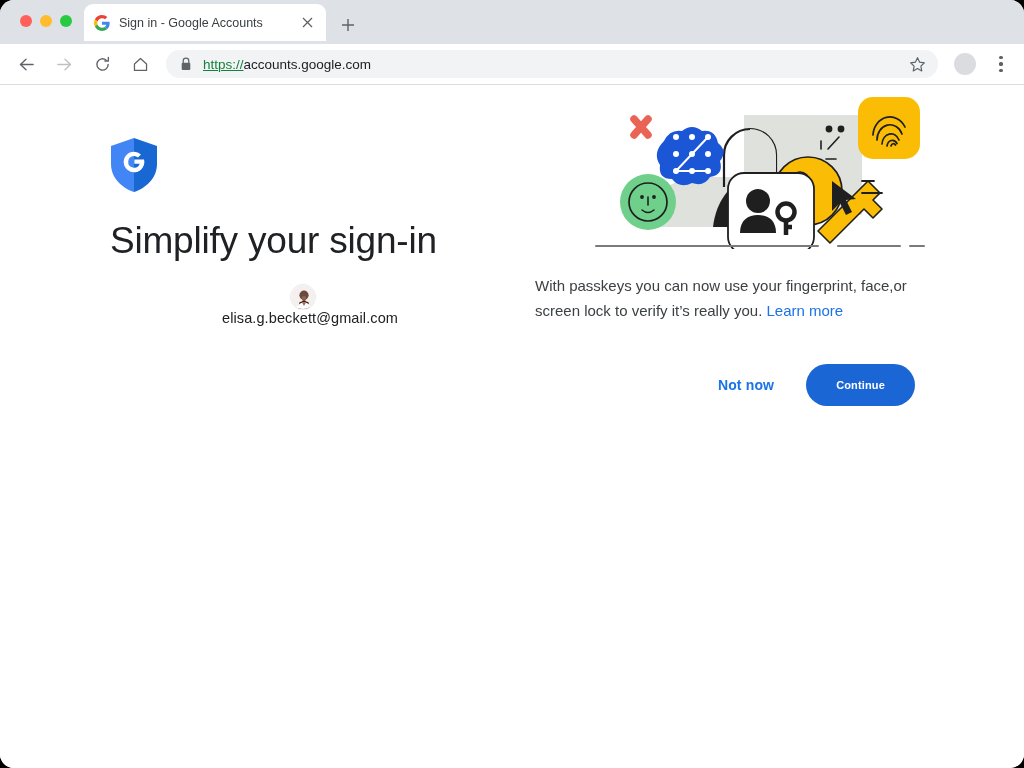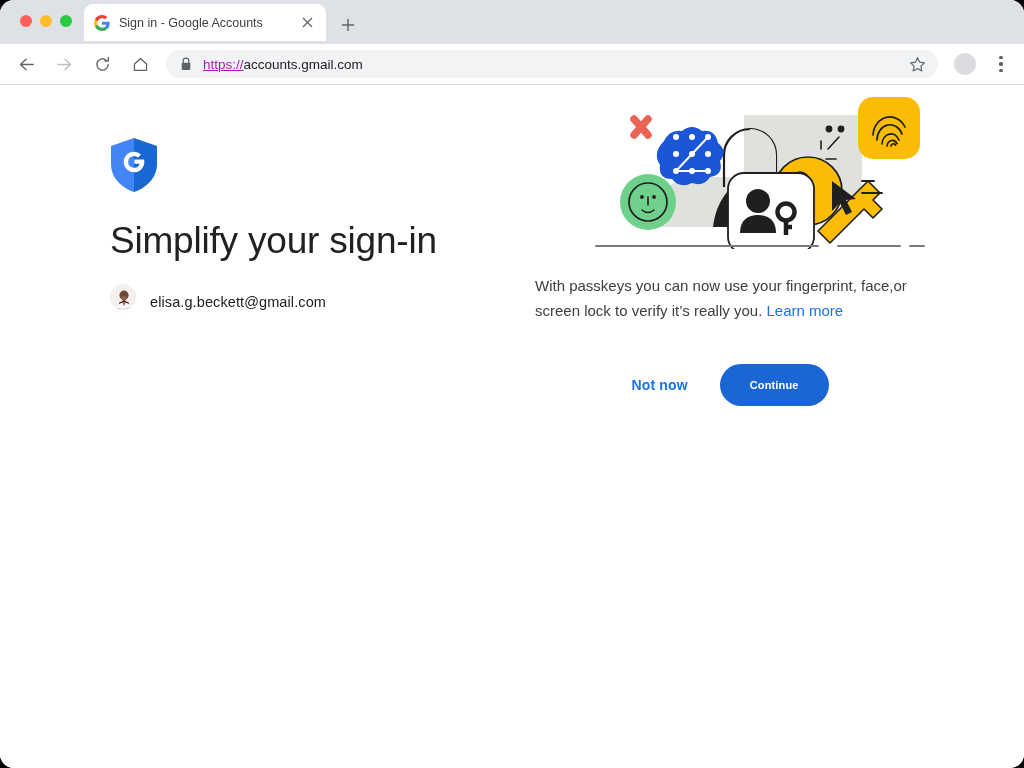--- a/index.html
+++ b/index.html
@@ -106,21 +106,21 @@
   }
   #lock-icon { width: 12px; height: 14px; flex: 0 0 auto; margin-right: 11px; }
   #url-text {
     font-size: 13.5px;
     color: #202124;
     white-space: nowrap;
     overflow: hidden;
     text-overflow: ellipsis;
     flex: 1 1 auto;
   }
-  #url-text .scheme { color: #a21caf; text-decoration: underline; }
+  #url-text .scheme { color: #15803d; text-decoration: underline; }
   #bookmark-star { width: 22px; height: 22px; flex: 0 0 auto; margin-left: 6px;
                    display: flex; align-items: center; justify-content: center; }
   #profile-avatar {
     width: 22px; height: 22px; border-radius: 50%;
     background: #dadce0; flex: 0 0 auto; margin-left: 16px;
   }
   #menu-button {
     width: 22px; flex: 0 0 auto; margin-left: 14px;
     display: flex; flex-direction: column; align-items: center; gap: 3px;
   }
@@ -144,21 +144,22 @@
     margin-top: 29px;
     font-size: 37px;
     font-weight: 400;
     color: #202124;
     letter-spacing: -0.2px;
     line-height: 40px;
   }
   #account-row {
     margin-top: 23px;
     display: flex;
-    align-items: flex-end;
+    align-items: center;
+    flex-direction: column;
   }
   #account-avatar {
     width: 26px; height: 26px;
     border-radius: 50%;
     flex: 0 0 auto;
     margin-right: 14px;
     overflow: hidden;
     border: 1px solid #e8eaed;
   }
   #account-email {
@@ -179,21 +180,21 @@
     font-size: 15px;
     line-height: 24.5px;
     color: #3c4043;
     width: 398px;
   }
   #learn-more-link { color: #1a73e8; text-decoration: none; cursor: pointer; }
   #actions {
     margin-top: 41px;
     display: flex;
     align-items: center;
-    justify-content: center;
+    justify-content: flex-end;
     gap: 22px;
     width: 380px;
   }
   #not-now-button {
     background: none; border: none;
     font-family: "Liberation Sans", sans-serif;
     font-size: 14px; font-weight: bold;
     color: #1a73e8;
     cursor: pointer;
     padding: 9px 10px;
@@ -273,21 +274,21 @@
       <svg width="17" height="17" viewBox="0 0 18 18">
         <path d="M2.6 8.4 L9 2.6 L15.4 8.4 L15.4 15.2 L2.6 15.2 Z" stroke="#5f6368" stroke-width="1.35" fill="none" stroke-linejoin="round"></path>
       </svg>
     </span>
 
     <div id="omnibox">
       <svg id="lock-icon" viewBox="0 0 12 14">
         <path d="M3.2 6 V4 a2.8 2.8 0 0 1 5.6 0 V6" stroke="#5f6368" stroke-width="1.25" fill="none"></path>
         <rect x="1.7" y="5.8" width="8.6" height="7.3" rx="1.1" fill="#5f6368"></rect>
       </svg>
-      <span id="url-text"><span class="scheme">https://</span><span>accounts.gmail.com</span></span>
+      <span id="url-text"><span class="scheme">https://</span><span>accounts.google.com</span></span>
       <span id="bookmark-star">
         <svg width="17" height="17" viewBox="0 0 18 18">
           <path d="M9 1.8 L11.25 6.5 L16.3 7.2 L12.6 10.7 L13.5 15.8 L9 13.3 L4.5 15.8 L5.4 10.7 L1.7 7.2 L6.75 6.5 Z" stroke="#5f6368" stroke-width="1.25" fill="none" stroke-linejoin="round"></path>
         </svg>
       </span>
     </div>
 
     <span id="profile-avatar"></span>
 
     <span id="menu-button">

